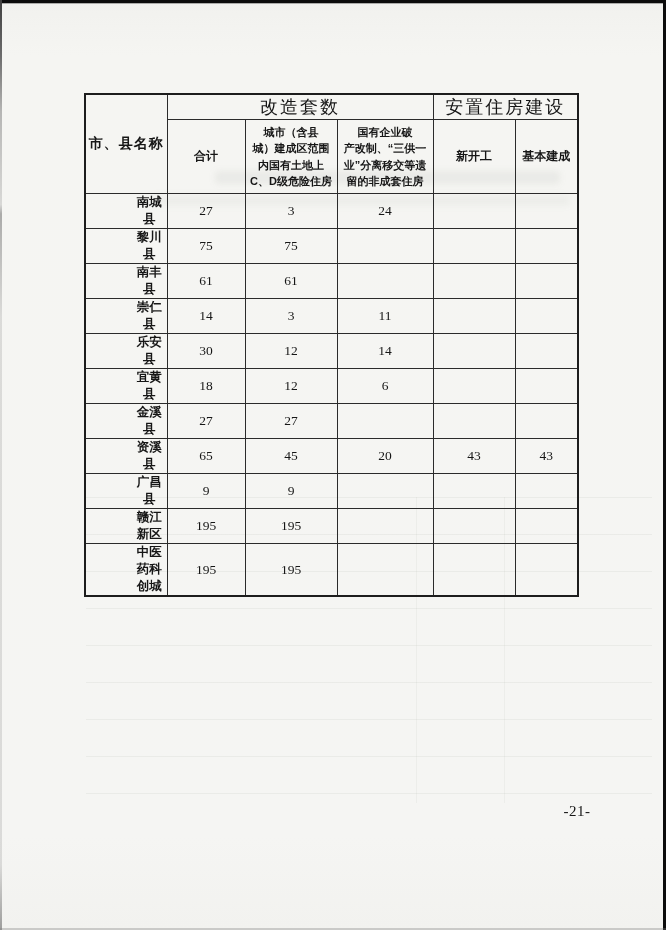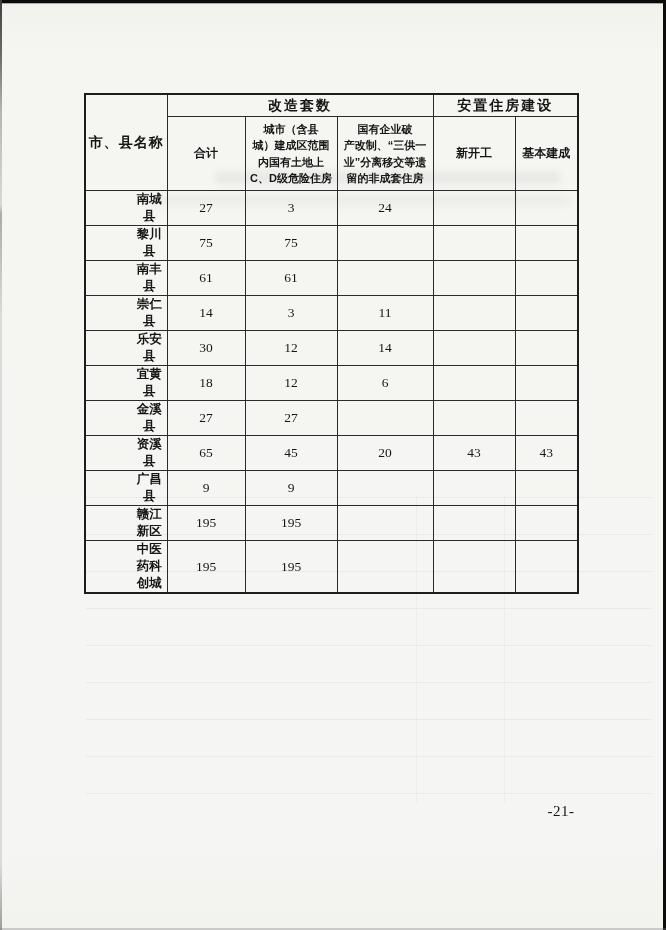--- a/index.html
+++ b/index.html
@@ -68,33 +68,33 @@
     border: 2px solid #1d1d1d;
   }
   .data-table th, .data-table td {
     border: 1px solid #2b2b2b;
     text-align: center;
     vertical-align: middle;
     padding: 0 2px;
     overflow: hidden;
   }
   th.corner   { font-size: 14px; font-weight: bold; letter-spacing: 1px; margin-left: 28px; }
-  th.group    { font-size: 14px; font-weight: bold; height: 21px; letter-spacing: 2px; }
+  th.group    { font-size: 18px; font-weight: normal; height: 21px; letter-spacing: 2px; }
   th.sub      { font-size: 12px; font-weight: bold; height: 73px; }
   th.sub.long { font-size: 11px; font-weight: bold; line-height: 1.5;
                 white-space: pre-line; padding: 0 3px; }
   td.name {
     font-size: 12.5px; font-weight: bold; height: 27.4px; padding-left: 48px;
   }
   td.val {
     font-family: "Liberation Serif", serif;
     font-size: 13.5px; height: 27.4px;
   }
   .page-number {
-    position: absolute; left: 540px; top: 803px; width: 42px;
+    position: absolute; left: 556px; top: 803px; width: 42px;
     font-family: "Liberation Serif", serif;
     font-size: 15px; color: #151515; text-align: center;
     letter-spacing: 0.5px;
   }
 </style>
 </head>
 <body>
 
 <div class="page">
 

